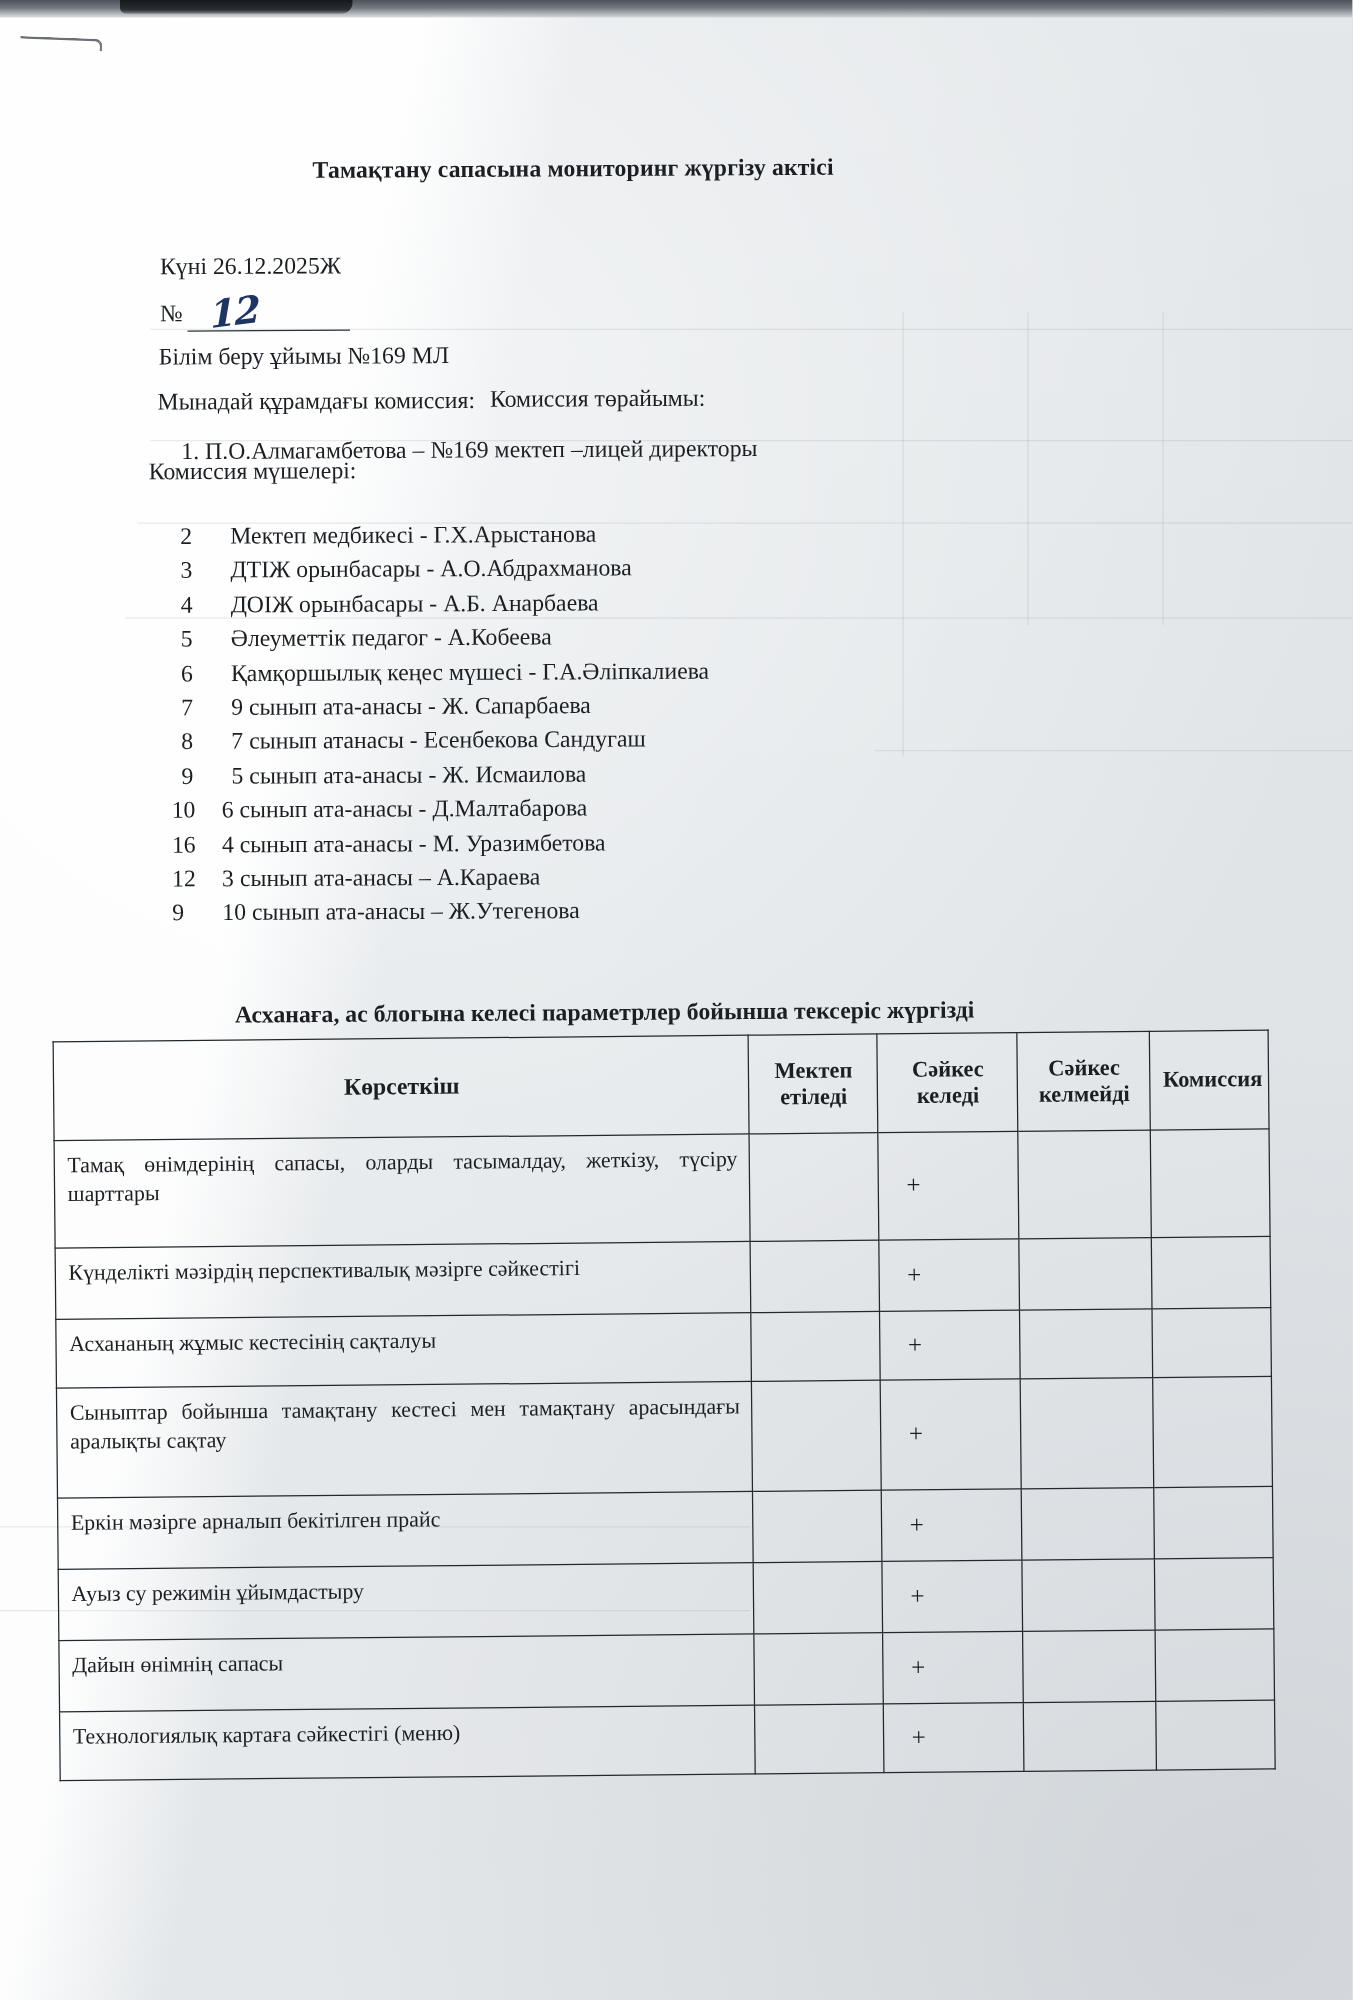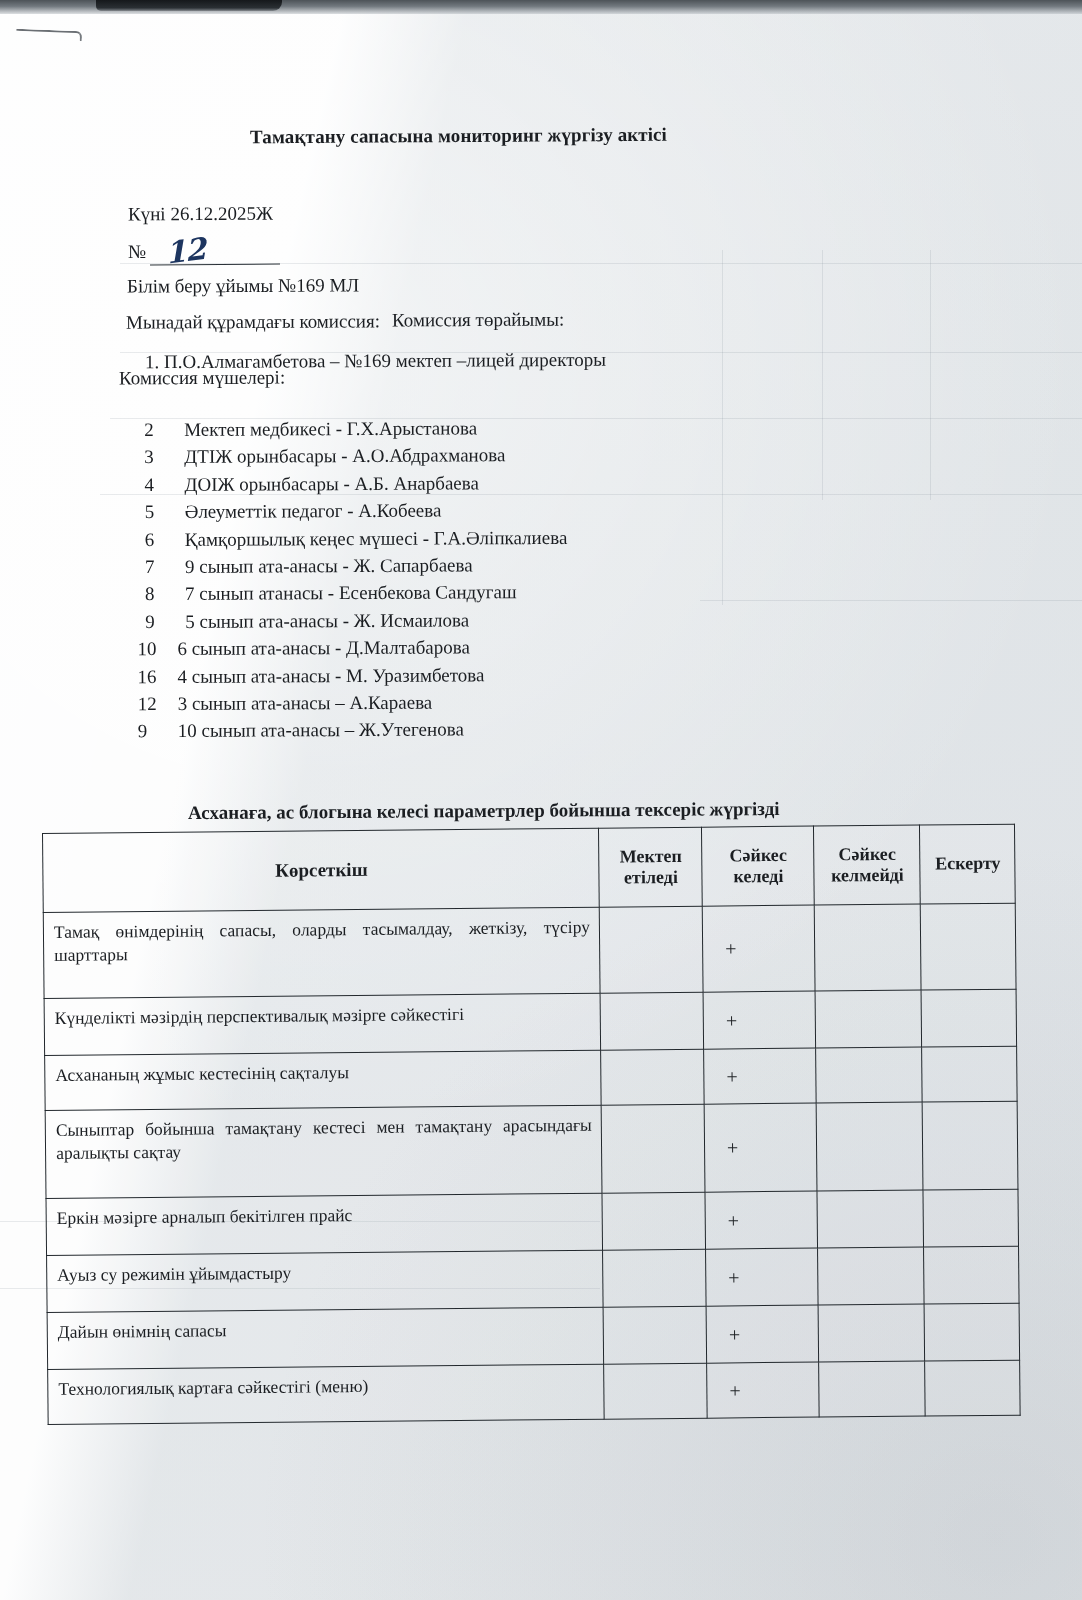--- a/index.html
+++ b/index.html
@@ -295,21 +295,21 @@
         <col style="width:112px;">
         <col style="width:106px;">
         <col style="width:95px;">
       </colgroup>
       <thead>
         <tr>
           <th class="c-param">Көрсеткіш</th>
           <th>Мектеп етіледі</th>
           <th>Сәйкес келеді</th>
           <th>Сәйкес келмейді</th>
-          <th>Ескерту</th>
+          <th>Комиссия</th>
         </tr>
       </thead>
       <tbody>
         <tr class="r1">
           <td class="param">Тамақ өнімдерінің сапасы, оларды тасымалдау, жеткізу, түсіру шарттары</td>
           <td class="blank"></td>
           <td class="mark">+</td>
           <td class="blank"></td>
           <td class="blank"></td>
         </tr>

